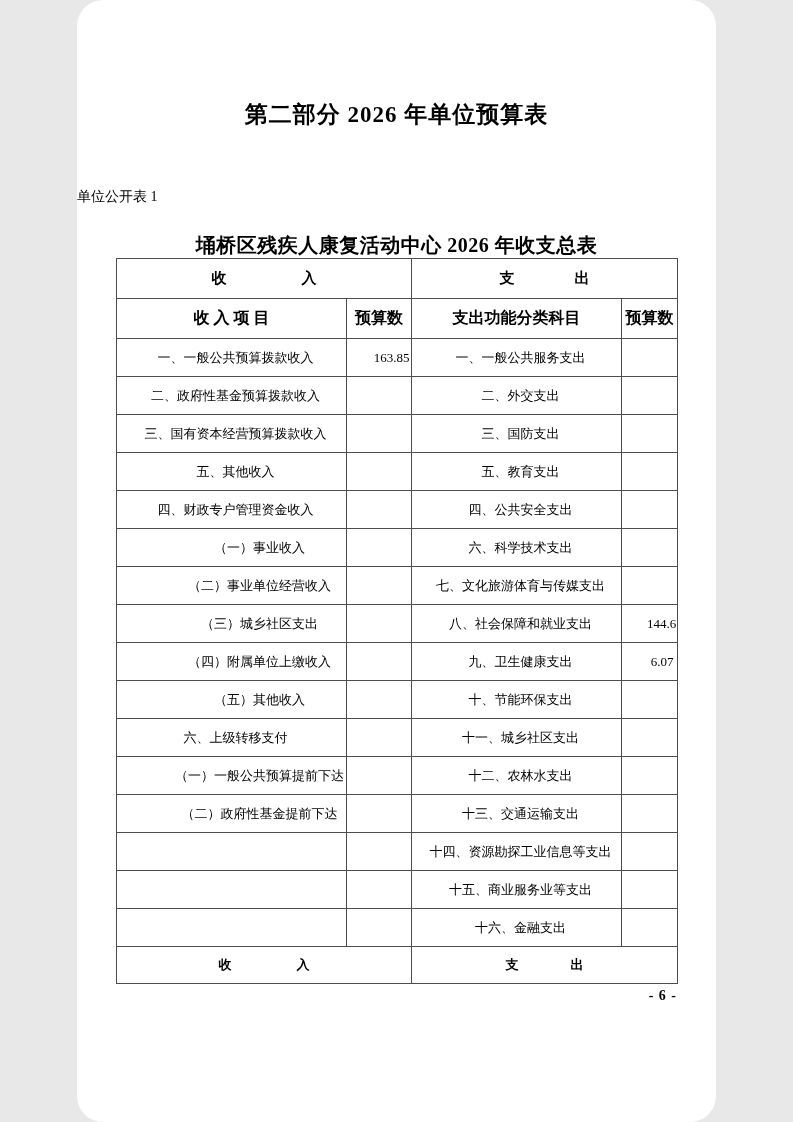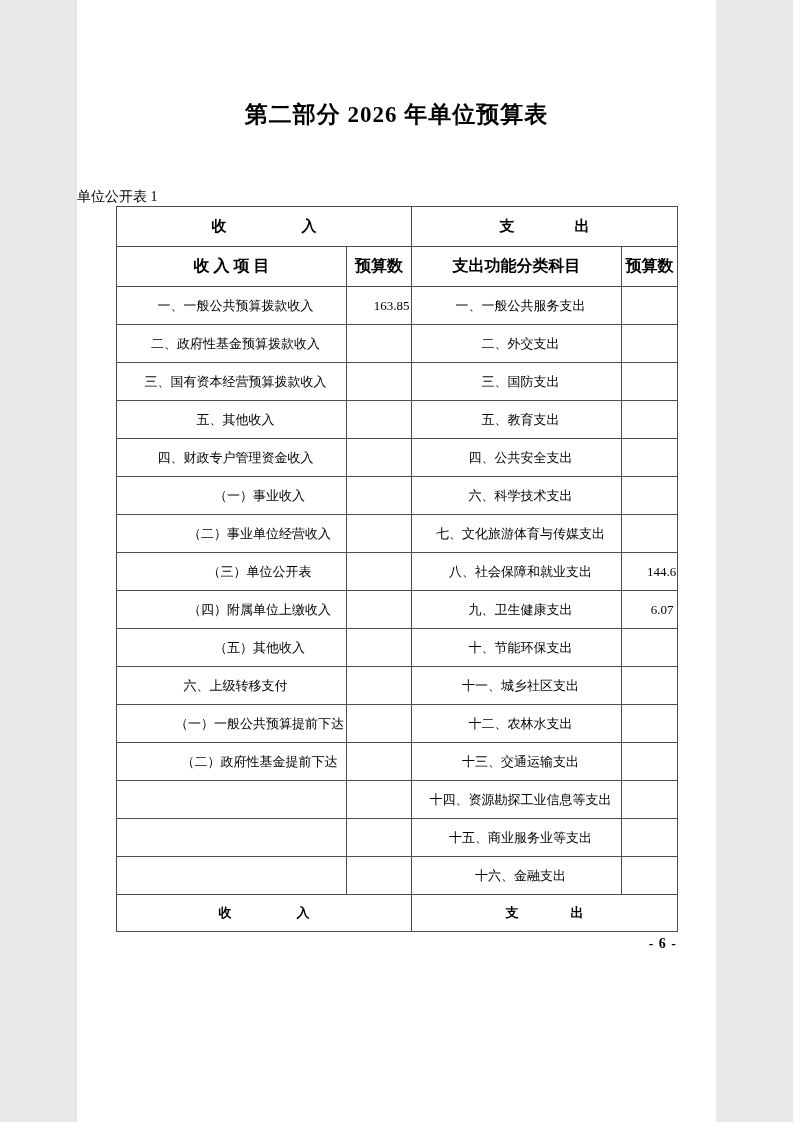--- a/index.html
+++ b/index.html
@@ -6,20 +6,21 @@
   html, body { background: #e8e8e8; }
   .page {
     width: 639px;
     height: 1122px;
     margin: 0 auto;
     background: #ffffff;
     font-family: "Liberation Serif", "DejaVu Serif", serif;
     color: #000000;
     position: relative;
     overflow: hidden;
+    border-radius: 26px;
   }
   .section-title {
     padding-top: 100px;
     text-align: center;
     font-size: 23px;
     font-weight: bold;
     letter-spacing: 1px;
     line-height: 1.3;
   }
   .table-label {
@@ -97,20 +98,21 @@
 </style>
 </head>
 <body>
 
 <div class="page">
 
   <h1 class="section-title">第二部分 2026 年单位预算表</h1>
 
   <div class="table-label">单位公开表 1</div>
 
+  <h2 class="table-title">埇桥区残疾人康复活动中心 2026 年收支总表</h2>
 
   <div class="content">
 
 
     <table class="budget">
       <colgroup>
         <col class="col-income-item">
         <col class="col-income-budget">
         <col class="col-exp-item">
         <col class="col-exp-budget">
@@ -164,21 +166,21 @@
             <td class="item">六、科学技术支出</td>
             <td class="value"></td>
           </tr>
           <tr>
             <td class="item indent">（二）事业单位经营收入</td>
             <td class="value"></td>
             <td class="item">七、文化旅游体育与传媒支出</td>
             <td class="value"></td>
           </tr>
           <tr>
-            <td class="item indent">（三）单位公开表</td>
+            <td class="item indent">（三）城乡社区支出</td>
             <td class="value"></td>
             <td class="item">八、社会保障和就业支出</td>
             <td class="value">144.65</td>
           </tr>
           <tr>
             <td class="item indent">（四）附属单位上缴收入</td>
             <td class="value"></td>
             <td class="item">九、卫生健康支出</td>
             <td class="value">6.07</td>
           </tr>

